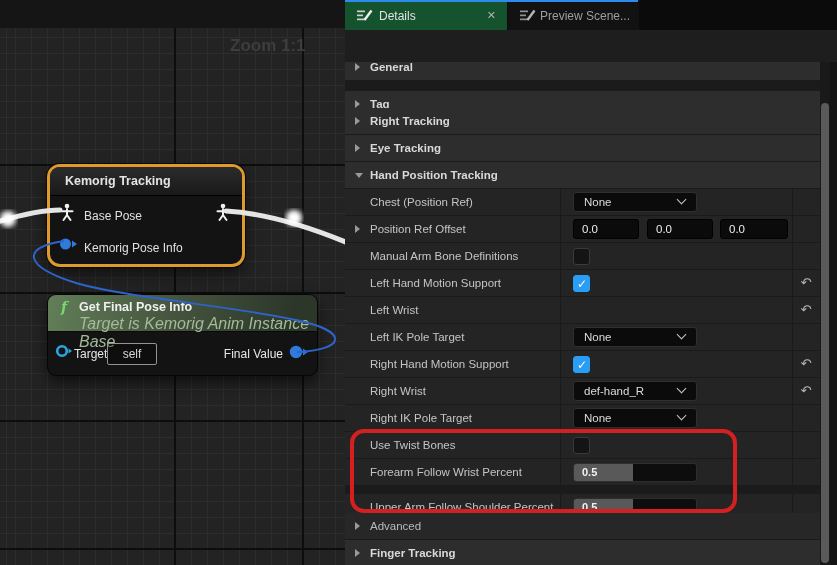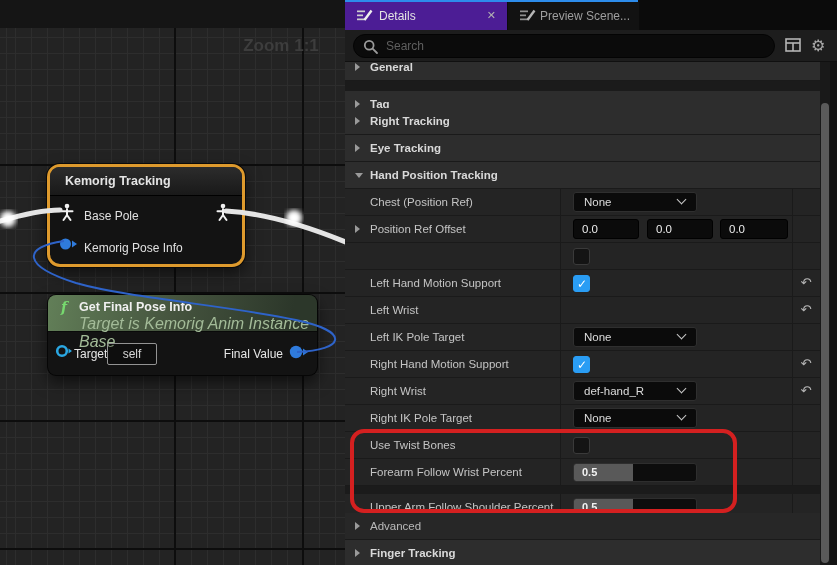--- a/index.html
+++ b/index.html
@@ -9,21 +9,21 @@
 
   
   .graph{position:absolute;left:0;top:0;width:345px;height:565px;background-color:#232323;
     background-image:
       repeating-linear-gradient(to right, transparent 0 126px, #0d0d0d 126px 128px),
       repeating-linear-gradient(to bottom, transparent 0 126px, #0d0d0d 126px 128px),
       repeating-linear-gradient(to right, #2d2d2d 0 1px, transparent 1px 16px),
       repeating-linear-gradient(to bottom, #2d2d2d 0 1px, transparent 1px 16px);
     background-position:48px 0,0 38px,15px 0,0 5px;}
   .graph-top-strip{position:absolute;left:0;top:0;width:345px;height:28px;background:#151515;}
-  .zoom-indicator{position:absolute;left:230px;top:36px;width:102px;text-align:center;
+  .zoom-indicator{position:absolute;left:230px;top:36px;width:102px;text-align:left;
     font-size:17px;font-weight:700;color:#3d3d3d;}
 
   .wires{position:absolute;left:0;top:0;z-index:30;pointer-events:none;}
 
   
   .node-k{position:absolute;left:47px;top:164px;width:198px;height:103px;z-index:10;
     border:3px solid #de9a2d;border-radius:13px;background:#131313;
     box-shadow:0 0 0 1px #0a0a0a,0 7px 16px rgba(0,0,0,.55);}
   .node-k .nk-header{position:absolute;left:0;top:0;right:0;height:29px;
     background:linear-gradient(#2c2c2c,#191919);border-bottom:1px solid #000;
@@ -46,21 +46,21 @@
   .ng-target-label{position:absolute;left:26px;top:52px;font-size:12px;color:#e6e6e6;}
   .ng-self{position:absolute;left:59px;top:48px;width:50px;height:22px;border:1px solid #939393;
     border-radius:2px;font-size:12px;color:#d6d6d6;text-align:center;line-height:20px;background:rgba(0,0,0,.25);}
   .ng-return-label{position:absolute;right:34px;top:52px;font-size:12px;color:#e6e6e6;}
 
   
   .details-panel{position:absolute;left:345px;top:0;width:492px;height:565px;background:#1e1e1e;}
   .tab-bar{position:absolute;left:0;top:0;right:0;height:30px;background:#0b0b0b;}
   .tab-accent{position:absolute;left:0;top:0;width:293px;height:2px;background:#2d8ceb;z-index:3;}
   .tab{position:absolute;top:2px;height:28px;}
-  .tab-details{left:0;width:162px;background:#4c1d95;}
+  .tab-details{left:0;width:162px;background:#14532d;}
   .tab-preview{left:163px;width:131px;background:#121212;}
   .tab-icon{position:absolute;left:11px;top:6px;}
   .tab-label{position:absolute;left:34px;top:7px;font-size:12px;color:#e3e3e3;}
   .tab-preview .tab-label{color:#9e9e9e;left:32px;white-space:nowrap;}
   .tab-close{position:absolute;right:11px;top:7px;font-size:11px;color:#b2b2b2;cursor:pointer;}
 
   .search-row{position:absolute;left:0;top:30px;right:0;height:32px;background:#1d1d1d;border-bottom:1px solid #101010;}
   .search-pill{position:absolute;left:8px;top:4px;width:422px;height:24px;background:#0b0b0b;
     border:1px solid #040404;border-radius:12px;}
   .search-icon{position:absolute;left:9px;top:4px;}
@@ -127,21 +127,21 @@
         <svg width="16" height="19" viewBox="0 0 16 19">
           <g stroke="#f0f0f0" stroke-width="2" stroke-linecap="round" fill="none">
             <circle cx="8" cy="3" r="2.3" fill="#f0f0f0" stroke="none"></circle>
             <line x1="8" y1="6" x2="8" y2="12"></line>
               <line x1="2.5" y1="8.3" x2="13.5" y2="8.3"></line>
             <line x1="8" y1="12" x2="4.5" y2="17"></line>
               <line x1="8" y1="12" x2="11.5" y2="17"></line>
           </g>
         </svg>
       </span>
-      <span class="nk-row-label" style="left:34px;top:42px;">Base Pole</span>
+      <span class="nk-row-label" style="left:34px;top:42px;">Base Pose</span>
       <span class="pin" style="left:165px;top:36px;">
         <svg width="16" height="19" viewBox="0 0 16 19">
           <g stroke="#f0f0f0" stroke-width="2" stroke-linecap="round" fill="none">
             <circle cx="8" cy="3" r="2.3" fill="#f0f0f0" stroke="none"></circle>
             <line x1="8" y1="6" x2="8" y2="12"></line>
               <line x1="2.5" y1="8.3" x2="13.5" y2="8.3"></line>
             <line x1="8" y1="12" x2="4.5" y2="17"></line>
               <line x1="8" y1="12" x2="11.5" y2="17"></line>
           </g>
         </svg>
@@ -209,35 +209,20 @@
         <svg class="tab-icon" width="17" height="15" viewBox="0 0 17 15">
           <rect x="1" y="2.5" width="8" height="1.7" fill="#8f8f8f"></rect>
             <rect x="1" y="6.5" width="6" height="1.7" fill="#8f8f8f"></rect>
           <rect x="1" y="10.5" width="8" height="1.7" fill="#8f8f8f"></rect>
           <line x1="8.5" y1="12" x2="15.5" y2="2.5" stroke="#b5b5b5" stroke-width="2.4"></line>
         </svg>
         <span class="tab-label">Preview Scene...</span>
       </div>
     </div>
 
-    <div class="search-row">
-      <div class="search-pill">
-        <svg class="search-icon" width="16" height="16" viewBox="0 0 16 16">
-          <circle cx="6.2" cy="6.2" r="4.4" fill="none" stroke="#9a9a9a" stroke-width="1.8"></circle>
-          <line x1="9.6" y1="9.6" x2="14" y2="14" stroke="#9a9a9a" stroke-width="1.8" stroke-linecap="round"></line>
-        </svg>
-        <input class="search-input" placeholder="Search" style="">
-      </div>
-      <svg class="hdr-icon icon-columns" width="16" height="14" viewBox="0 0 16 14">
-        <rect x="1" y="1" width="14" height="12" fill="none" stroke="#b5b5b5" stroke-width="1.6"></rect>
-        <line x1="1" y1="5" x2="15" y2="5" stroke="#b5b5b5" stroke-width="1.6"></line>
-        <line x1="8" y1="5" x2="8" y2="13" stroke="#b5b5b5" stroke-width="1.6"></line>
-      </svg>
-      <span class="hdr-icon icon-gear">⚙</span>
-    </div>
 
     <div class="prop-list">
         <div class="prow cat" style="top: -8px;">
           <span class="tri right"></span>
           <span class="clabel">General</span>
         </div>
         <div class="prow cat" style="top: 29px;">
           <span class="tri right"></span>
           <span class="clabel">Tag</span>
         </div>
@@ -267,20 +252,21 @@
           <span class="vsep s2"></span>
           <span class="tri right"></span>
           <span class="plabel">Position Ref Offset</span>
           <span class="nf nf0">0.0</span>
           <span class="nf nf1">0.0</span>
           <span class="nf nf2">0.0</span>
         </div>
         <div class="prow prop" style="top: 181px;">
           <span class="vsep s1"></span>
           <span class="vsep s2"></span>
+          <span class="plabel">Manual Arm Bone Definitions</span>
           <span class="cb "></span>
         </div>
         <div class="prow prop" style="top: 208px;">
           <span class="vsep s1"></span>
           <span class="vsep s2"></span>
           <span class="plabel">Left Hand Motion Support</span>
           <span class="cb on"></span>
           <span class="rst">↶</span>
         </div>
         <div class="prow prop" style="top: 235px;">

